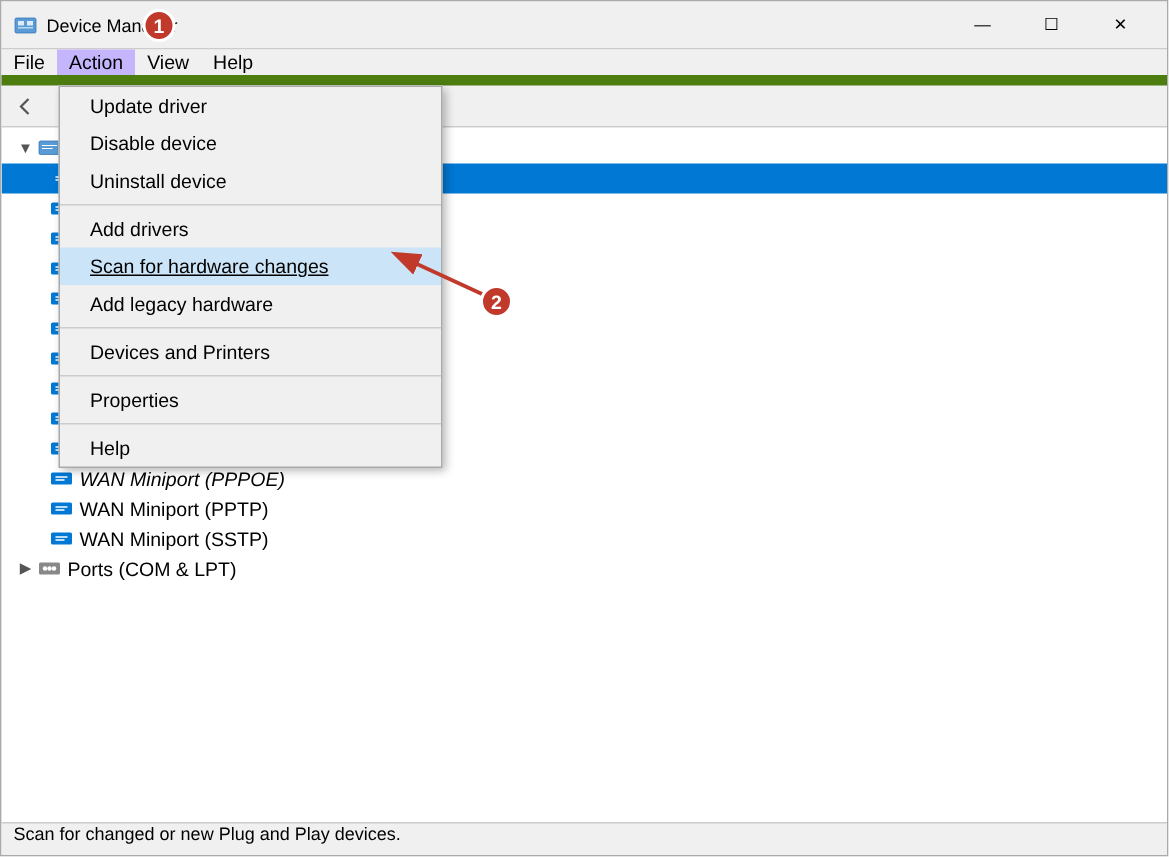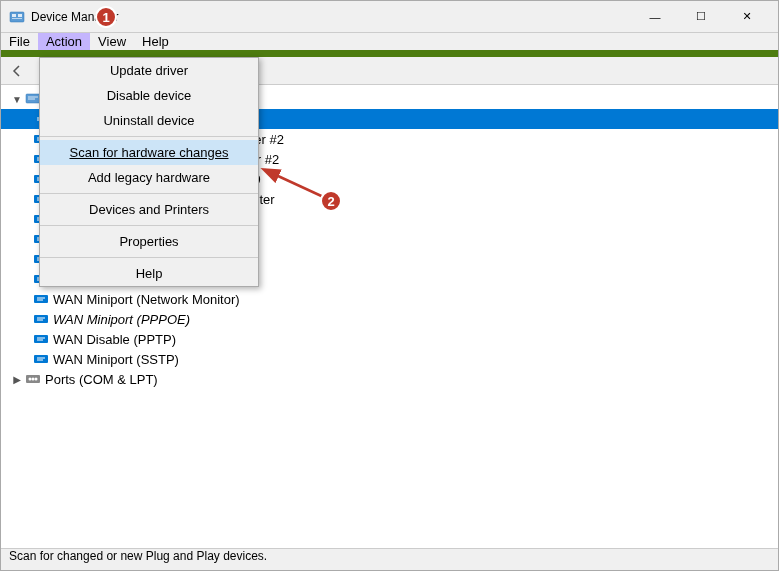--- a/index.html
+++ b/index.html
@@ -184,26 +184,25 @@
       display: flex;
       padding: 0 8px;
       font-size: 12px;
     }
 
     
     .dropdown-menu {
       position: absolute;
       top: 24px;
       left: 38px;
-      width: 220px;
+      width: 256px;
       background: #f0f0f0;
       border: 1px solid #aaa;
       box-shadow: 2px 2px 6px rgba(0,0,0,0.3);
       z-index: 100;
-      text-align: center;
     }
 
     .dropdown-item {
       padding: 5px 20px;
       cursor: pointer;
       font-size: 13px;
       white-space: nowrap;
       position: relative;
     }
 
@@ -269,20 +268,21 @@
     <div class="menu-item">File</div>
     <div class="menu-item active">Action</div>
     <div class="menu-item">View</div>
     <div class="menu-item">Help</div>
 
     <div class="dropdown-menu">
       <div class="dropdown-item">Update driver</div>
       <div class="dropdown-item">Disable device</div>
       <div class="dropdown-item">Uninstall device</div>
       <div class="dropdown-separator"></div>
+      <div class="dropdown-item">Add drivers</div>
       <div class="dropdown-item highlighted">Scan for hardware changes</div>
       <div class="dropdown-item">Add legacy hardware</div>
       <div class="dropdown-separator"></div>
       <div class="dropdown-item">Devices and Printers</div>
       <div class="dropdown-separator"></div>
       <div class="dropdown-item">Properties</div>
       <div class="dropdown-separator"></div>
       <div class="dropdown-item">Help</div>
     </div>
   </div>
@@ -450,21 +450,21 @@
       </div>
 
       <div class="tree-item" style="padding-left: 32px;">
         <span class="device-icon">
           <svg width="16" height="16" viewBox="0 0 16 16">
             <rect x="1" y="4" width="14" height="8" rx="1" fill="#0078d4"></rect>
             <line x1="4" y1="7" x2="12" y2="7" stroke="#fff" stroke-width="1"></line>
             <line x1="4" y1="9" x2="10" y2="9" stroke="#fff" stroke-width="1"></line>
           </svg>
         </span>
-        <span>WAN Disable (PPTP)</span>
+        <span>WAN Miniport (PPTP)</span>
       </div>
 
       <div class="tree-item" style="padding-left: 32px;">
         <span class="device-icon">
           <svg width="16" height="16" viewBox="0 0 16 16">
             <rect x="1" y="4" width="14" height="8" rx="1" fill="#0078d4"></rect>
             <line x1="4" y1="7" x2="12" y2="7" stroke="#fff" stroke-width="1"></line>
             <line x1="4" y1="9" x2="10" y2="9" stroke="#fff" stroke-width="1"></line>
           </svg>
         </span>

